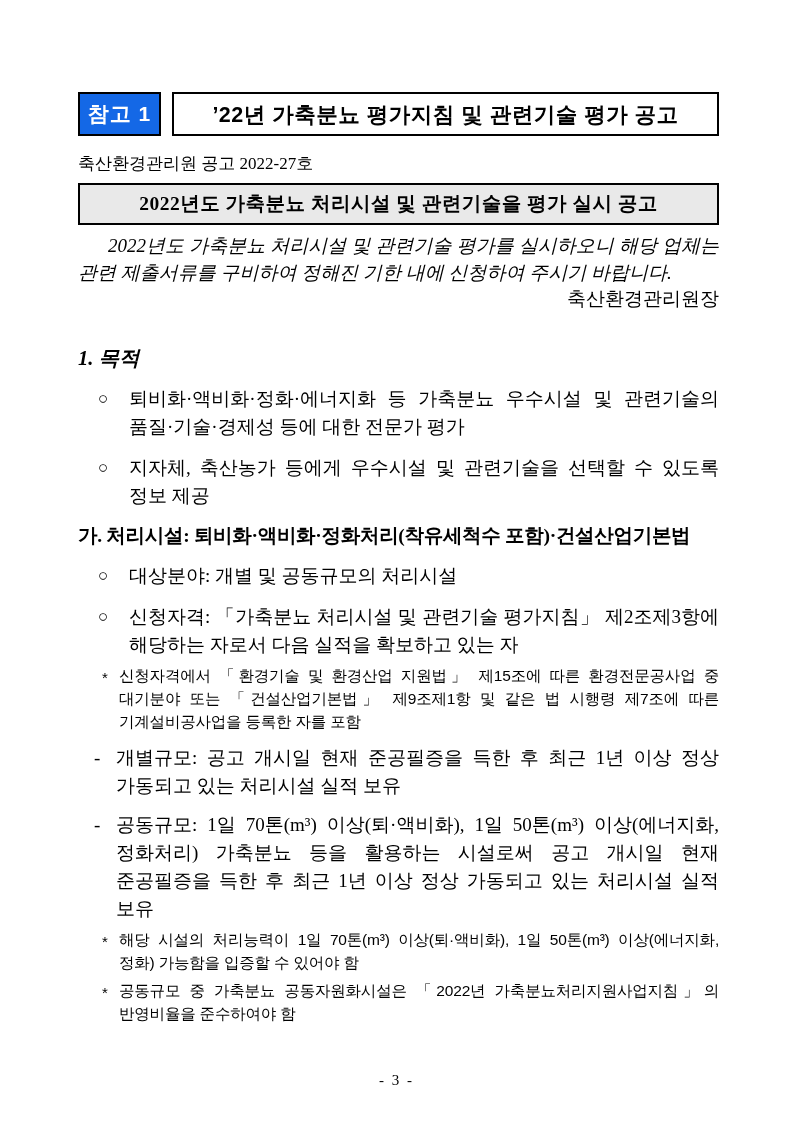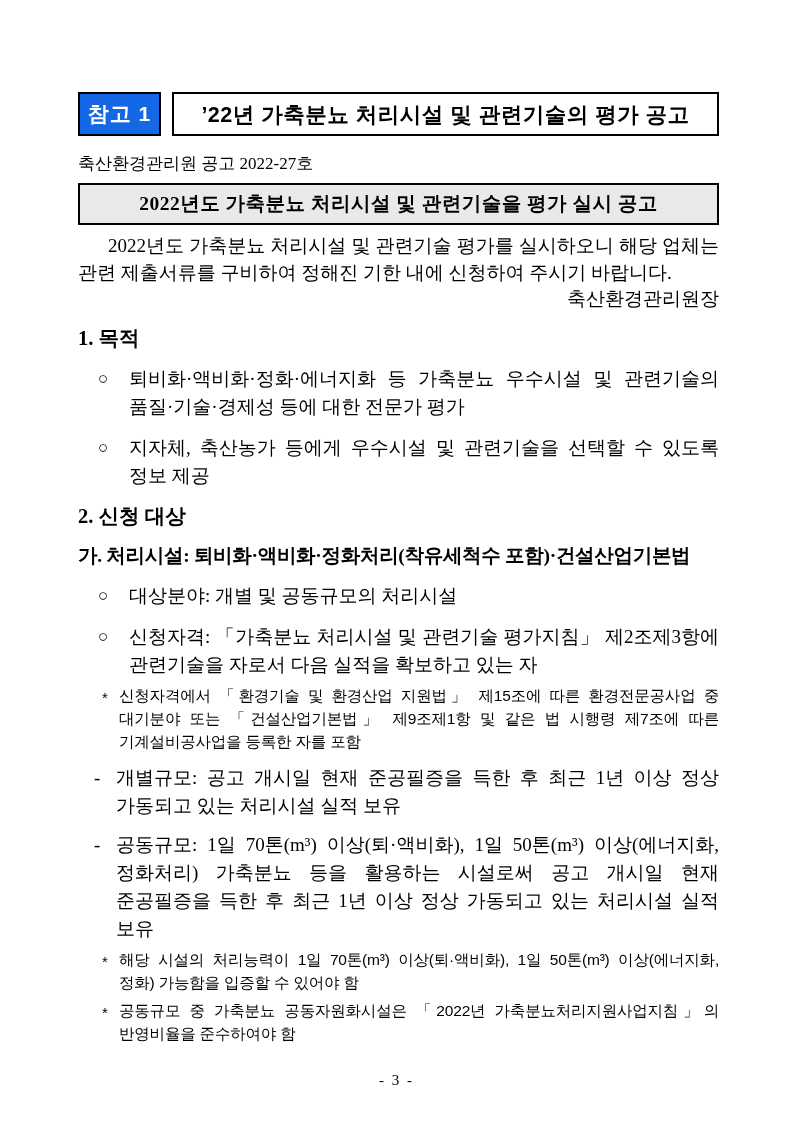--- a/index.html
+++ b/index.html
@@ -58,33 +58,35 @@
     letter-spacing: 0.5px;
   }
 
   .intro {
     margin-top: 7px;
     font-size: 19px;
     line-height: 27px;
     text-align: justify;
     text-indent: 30px;
     word-break: keep-all;
+    font-style: italic;
   }
   .right-line {
     text-align: right;
     font-size: 19px;
     line-height: 26px;
   }
   .right-line.date { margin-top: 3px; }
 
   .section-heading {
-    margin-top: 13px;
+    margin-top: 33px;
     font-size: 20.5px;
     font-weight: bold;
     line-height: 27px;
+    font-style: italic;
   }
   .sub-heading {
     margin-top: 13px;
     font-size: 19.5px;
     font-weight: bold;
     line-height: 26px;
     letter-spacing: -0.3px;
   }
 
   .item {
@@ -134,21 +136,21 @@
 </head>
 <body>
 
 <div class="page">
 
   <div class="header-row">
     <div class="badge">
       <span>참고 1</span>
     </div>
     <div class="title-box">
-      <span>’22년 가축분뇨 처리시설 및 관련기술의 평가 공고</span>
+      <span>’22년 가축분뇨 평가지침 및 관련기술 평가 공고</span>
     </div>
   </div>
 
   <div class="notice-no">축산환경관리원 공고 2022-27호</div>
 
   <div class="subtitle-box">
     <span>2022년도 가축분뇨 처리시설 및 관련기술을 평가 실시 공고</span>
   </div>
 
   <p class="intro">2022년도 가축분뇨 처리시설 및 관련기술 평가를 실시하오니 해당 업체는 관련 제출서류를 구비하여 정해진 기한 내에 신청하여 주시기 바랍니다.</p>
@@ -159,30 +161,29 @@
 
   <div class="item circle">
     <span class="marker">○</span>
     <span class="item-text">퇴비화·액비화·정화·에너지화 등 가축분뇨 우수시설 및 관련기술의 품질·기술·경제성 등에 대한 전문가 평가</span>
   </div>
   <div class="item circle">
     <span class="marker">○</span>
     <span class="item-text">지자체, 축산농가 등에게 우수시설 및 관련기술을 선택할 수 있도록 정보 제공</span>
   </div>
 
-  <h2 class="section-heading">2. 신청 대상</h2>
   <div class="sub-heading">가. 처리시설: 퇴비화·액비화·정화처리(착유세척수 포함)·건설산업기본법</div>
 
   <div class="item circle">
     <span class="marker">○</span>
     <span class="item-text">대상분야: 개별 및 공동규모의 처리시설</span>
   </div>
   <div class="item circle">
     <span class="marker">○</span>
-    <span class="item-text">신청자격: 「가축분뇨 처리시설 및 관련기술 평가지침」 제2조제3항에 관련기술을 자로서 다음 실적을 확보하고 있는 자</span>
+    <span class="item-text">신청자격: 「가축분뇨 처리시설 및 관련기술 평가지침」 제2조제3항에 해당하는 자로서 다음 실적을 확보하고 있는 자</span>
   </div>
   <div class="item note">
     <span class="marker">*</span>
     <span class="item-text">신청자격에서 「환경기술 및 환경산업 지원법」 제15조에 따른 환경전문공사업 중 대기분야 또는 「건설산업기본법」 제9조제1항 및 같은 법 시행령 제7조에 따른 기계설비공사업을 등록한 자를 포함</span>
   </div>
   <div class="item dash">
     <span class="marker">-</span>
     <span class="item-text">개별규모: 공고 개시일 현재 준공필증을 득한 후 최근 1년 이상 정상 가동되고 있는 처리시설 실적 보유</span>
   </div>
   <div class="item dash">

